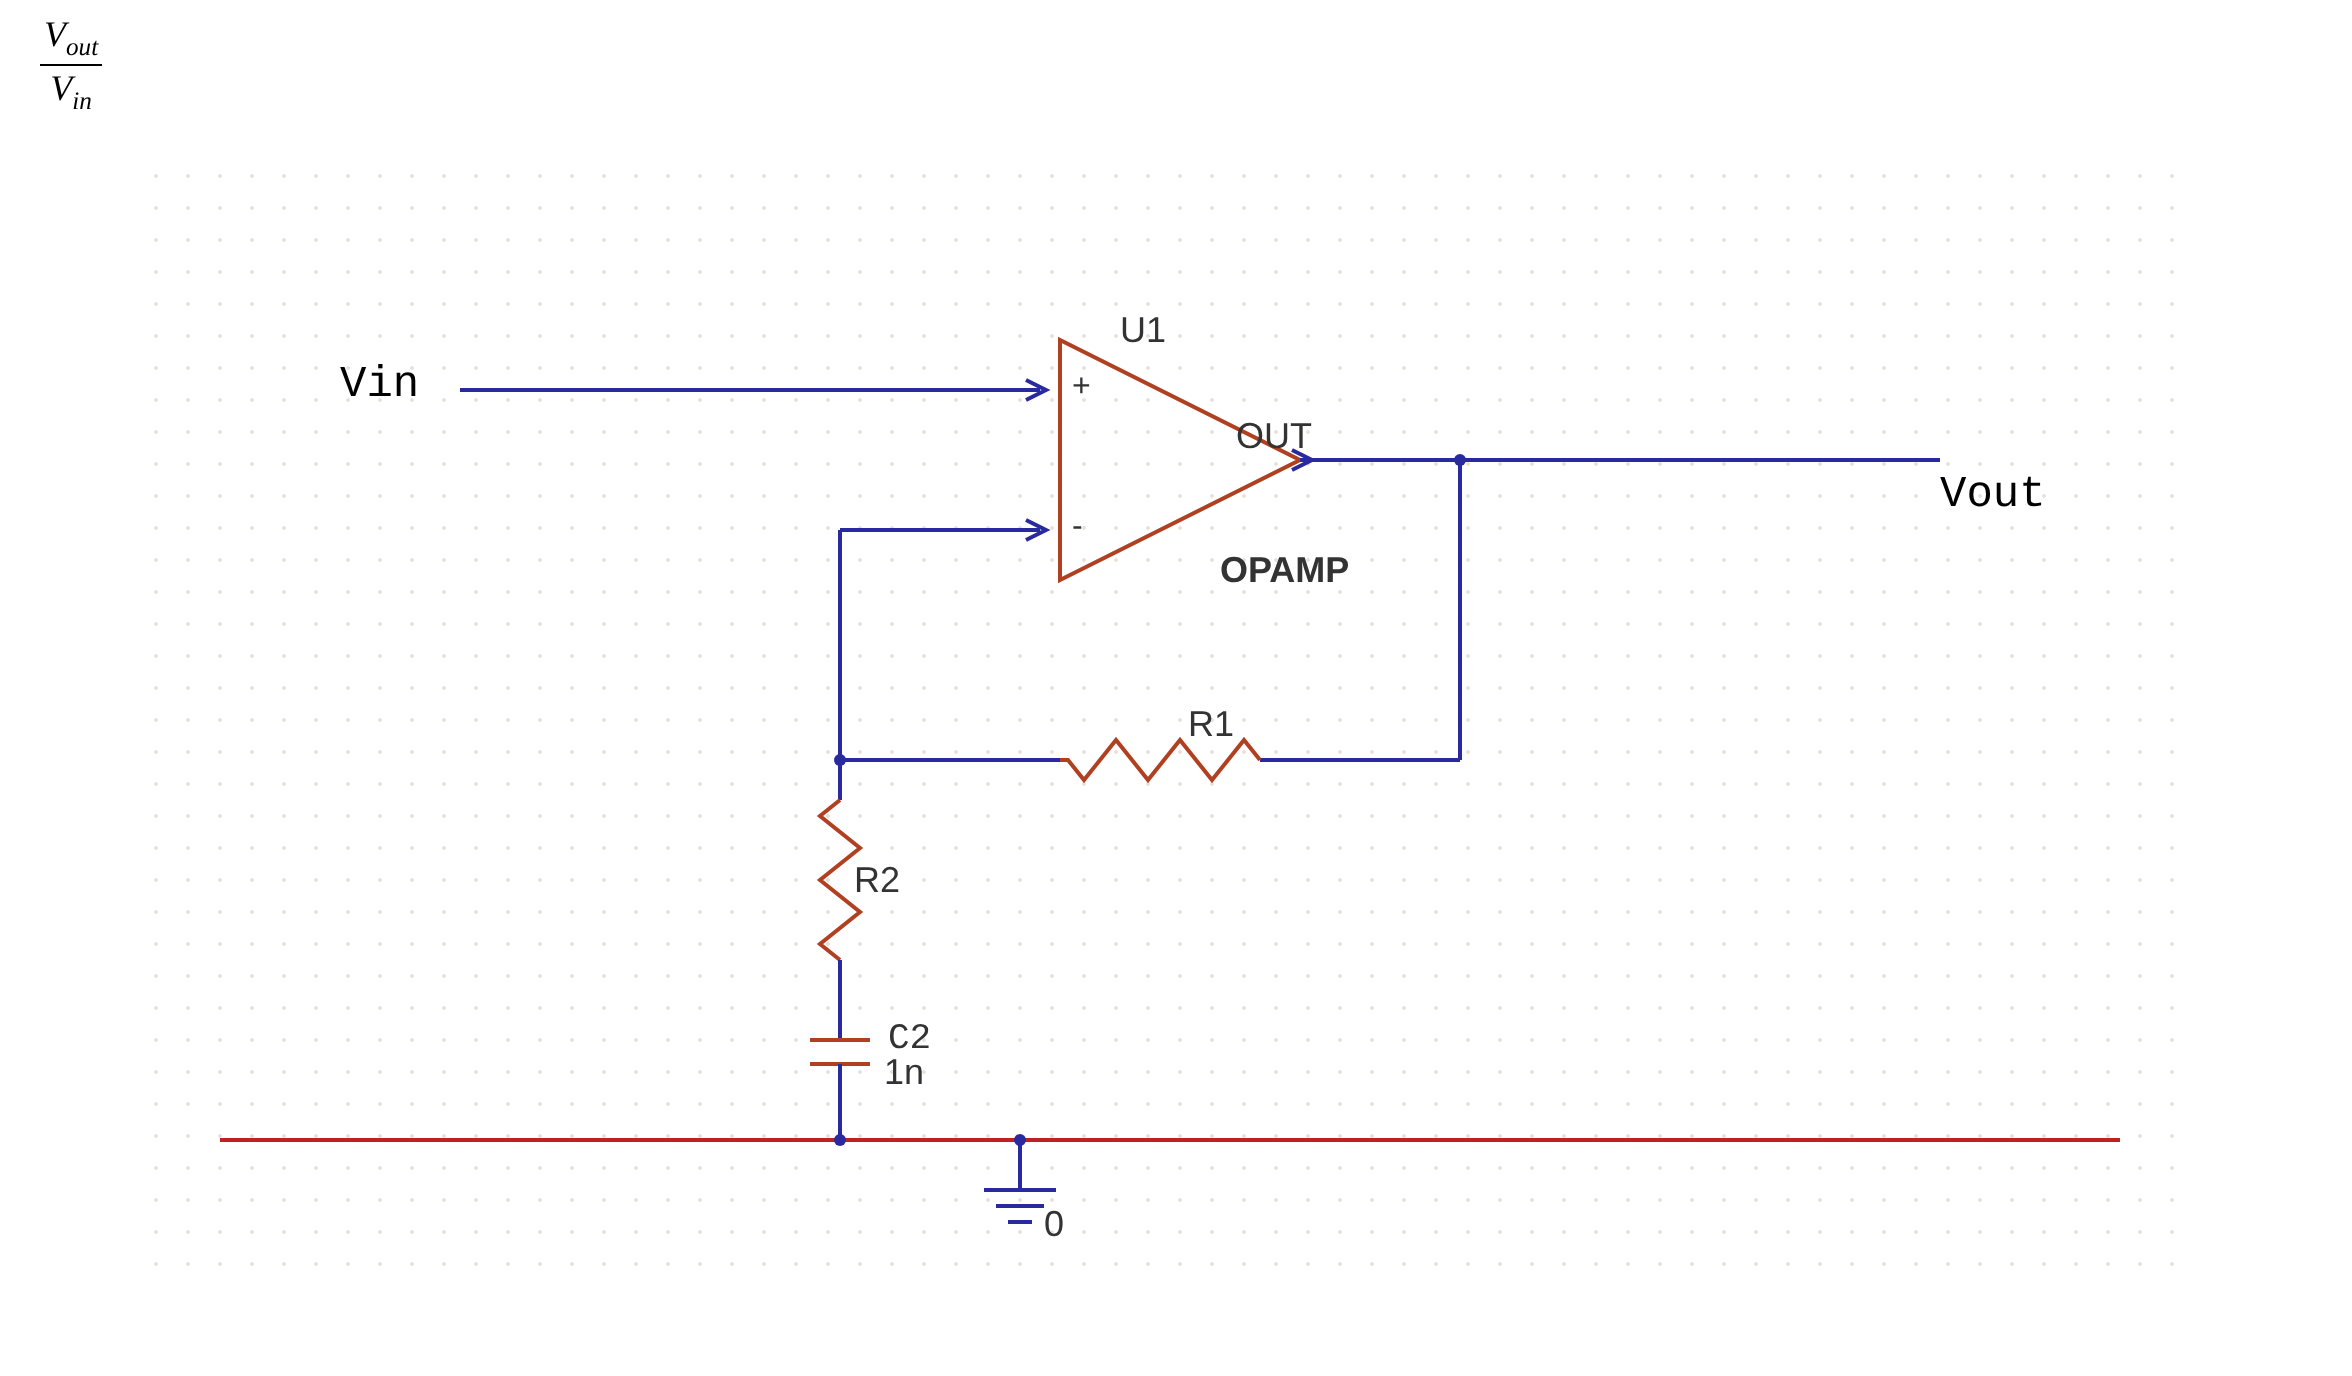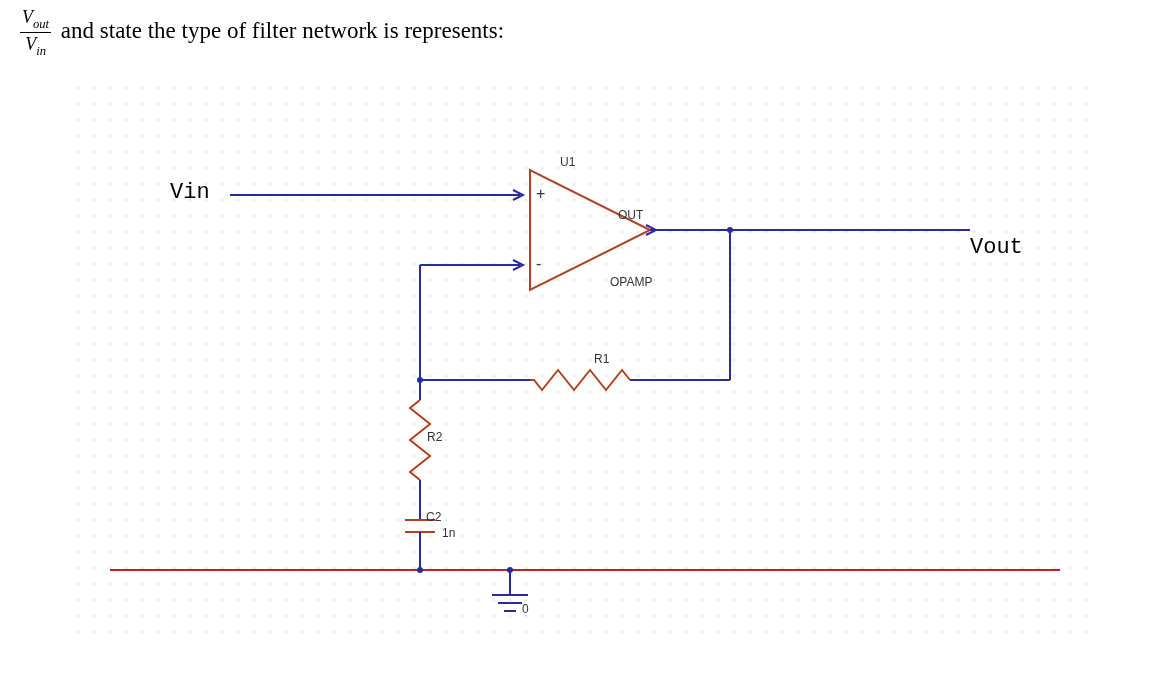--- a/index.html
+++ b/index.html
@@ -59,21 +59,21 @@
     opacity: 0.6;
   }
   svg { position: absolute; top:0; left:0; }
   .wire { stroke: #2a2aa0; stroke-width: 2; fill: none; }
   .wire-red { stroke: #c02020; stroke-width: 2; fill: none; }
   .comp { stroke: #b04020; stroke-width: 2; fill: none; }
   .node { fill: #2a2aa0; }
   .label {
     position: absolute;
     font-family: Verdana, Arial, sans-serif;
-    font-size: 12px;
+    font-size: 18px;
     color: #333;
   }
   .io-label {
     position: absolute;
     font-family: "Courier New", monospace;
     font-size: 22px;
     color: #000;
   }
 </style>
 </head>
@@ -81,21 +81,20 @@
 
 <div class="question">
   <span class="fraction">
     <span class="num">
       <span>V</span><span class="sub">out</span>
     </span>
     <span class="den">
       <span>V</span><span class="sub">in</span>
     </span>
   </span>
-  <span> and state the type of filter network is represents:</span>
 </div>
 
 <div class="circuit-area">
   <div class="grid"></div>
 
   <svg width="1020" height="560">
 
     <line class="wire" x1="160" y1="115" x2="450" y2="115"></line>
 
     <polyline class="wire" points="443,110 453,115 443,120"></polyline>
@@ -142,20 +141,20 @@
 
   </svg>
 
   <div class="io-label" style="left:100px; top:100px;">Vin</div>
   <div class="io-label" style="left:900px; top:155px;">Vout</div>
 
   <div class="label" style="left:490px; top:75px;">U1</div>
   <div class="label" style="left:466px; top:105px; font-size:16px;">+</div>
   <div class="label" style="left:466px; top:175px; font-size:16px;">-</div>
   <div class="label" style="left:548px; top:128px;">OUT</div>
-  <div class="label" style="left:540px; top:195px;">OPAMP</div>
+  <div class="label" style="left:540px; top:195px;font-weight:bold;">OPAMP</div>
 
   <div class="label" style="left:524px; top:272px;">R1</div>
   <div class="label" style="left:357px; top:350px;">R2</div>
-  <div class="label" style="left:356px; top:430px;">C2</div>
+  <div class="label" style="left:374px; top:430px;font-family:Liberation Mono, monospace;">C2</div>
   <div class="label" style="left:372px; top:446px;">1n</div>
   <div class="label" style="left:452px; top:522px;">0</div>
 </div>
 
 </body></html>

